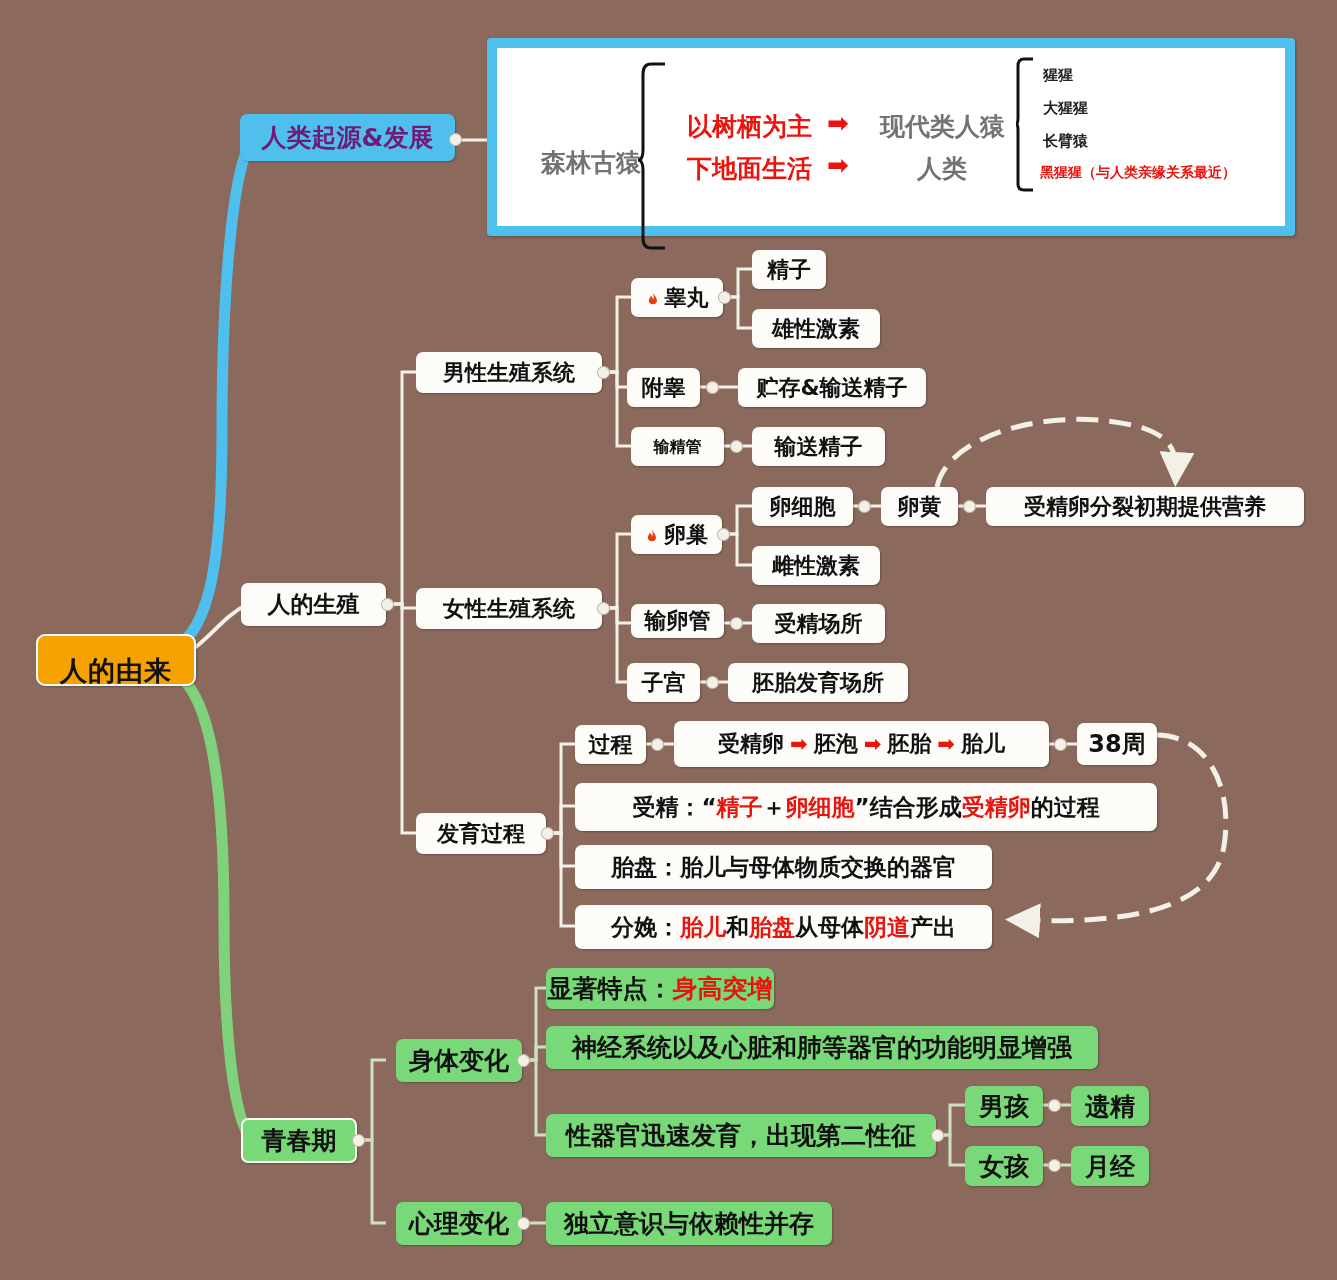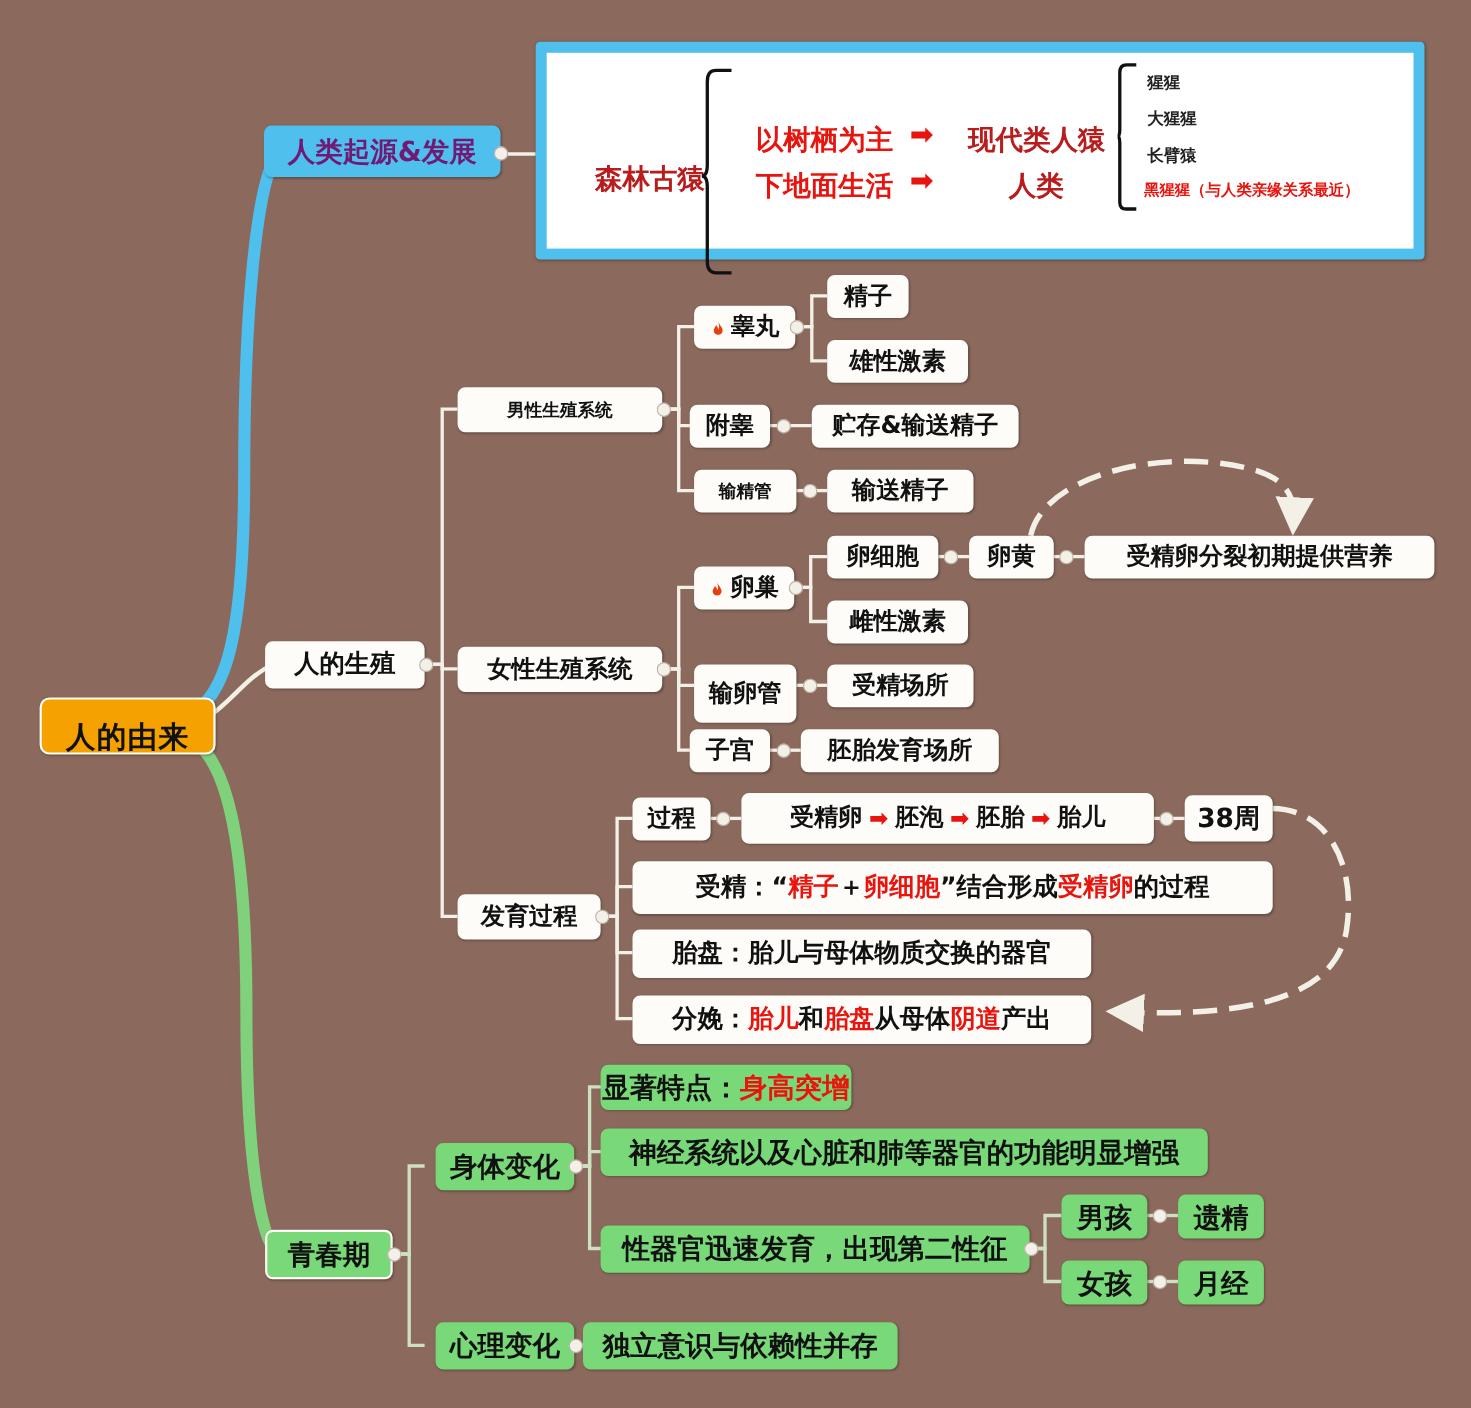--- a/index.html
+++ b/index.html
@@ -66,21 +66,21 @@
     position:absolute;
     width:13px;height:13px;
     background:#f3f0e8;
     border-radius:50%;
     box-shadow:0 0 0 1px rgba(120,95,85,.45) inset;
   }
   .rtxt{color:#e8140d;font-weight:700;}
   .blk{color:#111;}
 
   
-  .bb-label{position:absolute;font-size:25px;font-weight:700;color:#b91c1c;}
+  .bb-label{position:absolute;font-size:25px;font-weight:700;color:#737373;}
   .bb-red{position:absolute;font-size:25px;font-weight:700;color:#e8140d;}
   .bb-item{position:absolute;font-size:15px;font-weight:700;color:#222;}
   .bb-item.rd{color:#e8140d;font-size:14px;}
   .arrowglyph{color:#e8140d;font-size:26px;font-weight:700;position:absolute;}
 
   .inline-row{display:flex;align-items:center;gap:6px;font-size:22px;font-weight:700;}
   .inline-row .ar{color:#e8140d;font-size:21px;}
 
   .fire{
     display:inline-block;width:14px;height:16px;margin-right:5px;
@@ -196,21 +196,21 @@
       <div class="bb-item" style="left:546px;top:84px;">长臂猿</div>
       <div class="bb-item rd" style="left:543px;top:116px;">黑猩猩（与人类亲缘关系最近）</div>
     </div>
   </div>
 
   <div class="node" style="left:241px;top:583px;width:145px;height:43px;font-size:23px;">
     <span>人的生殖</span>
   </div>
   <div class="dot" style="left:381px;top:598px;"></div>
 
-  <div class="node" style="left:416px;top:352px;width:186px;height:41px;font-size:16px;">
+  <div class="node" style="left:416px;top:352px;width:186px;height:41px;font-size:22px;">
     <span>男性生殖系统</span>
   </div>
   <div class="dot" style="left:597px;top:366px;"></div>
 
   <div class="node" style="left:631px;top:278px;width:92px;height:39px;font-size:22px;">
     <svg class="fire" viewBox="0 0 14 16">
       <path d="M7,0 C8,4 11,5 11,9 A4.2,4.2 0 0 1 2.8,9 C2.8,6.5 4.5,5.5 5,3.5 C5.6,5 7,5.5 7,7.5 C8.5,6 7.4,2.5 7,0 Z" fill="#e8400d"></path>
     </svg>
     <span>睾丸</span>
   </div>
@@ -261,21 +261,21 @@
   </div>
   <div class="dot" style="left:963px;top:500px;"></div>
   <div class="node" style="left:986px;top:487px;width:318px;height:39px;font-size:22px;">
     <span>受精卵分裂初期提供营养</span>
   </div>
 
   <div class="node" style="left:752px;top:546px;width:128px;height:39px;font-size:22px;">
     <span>雌性激素</span>
   </div>
 
-  <div class="node" style="left:631px;top:604px;width:93px;height:53px;font-size:22px;">
+  <div class="node" style="left:631px;top:604px;width:93px;height:34px;font-size:22px;">
     <span>输卵管</span>
   </div>
   <div class="dot" style="left:730px;top:617px;"></div>
   <div class="node" style="left:752px;top:604px;width:133px;height:39px;font-size:22px;">
     <span>受精场所</span>
   </div>
 
   <div class="node" style="left:627px;top:663px;width:73px;height:39px;font-size:22px;">
     <span>子宫</span>
   </div>
@@ -365,17 +365,17 @@
   </div>
   <div class="dot" style="left:1048px;top:1159px;"></div>
   <div class="node green" style="left:1071px;top:1146px;width:78px;height:40px;">
     <span>月经</span>
   </div>
 
   <div class="node green" style="left:396px;top:1202px;width:126px;height:43px;">
     <span>心理变化</span>
   </div>
   <div class="dot" style="left:517px;top:1217px;"></div>
-  <div class="node green" style="left:530px;top:1202px;width:286px;height:43px;">
+  <div class="node green" style="left:546px;top:1202px;width:286px;height:43px;">
     <span>独立意识与依赖性并存</span>
   </div>
 
 </div>
 
 </body></html>

